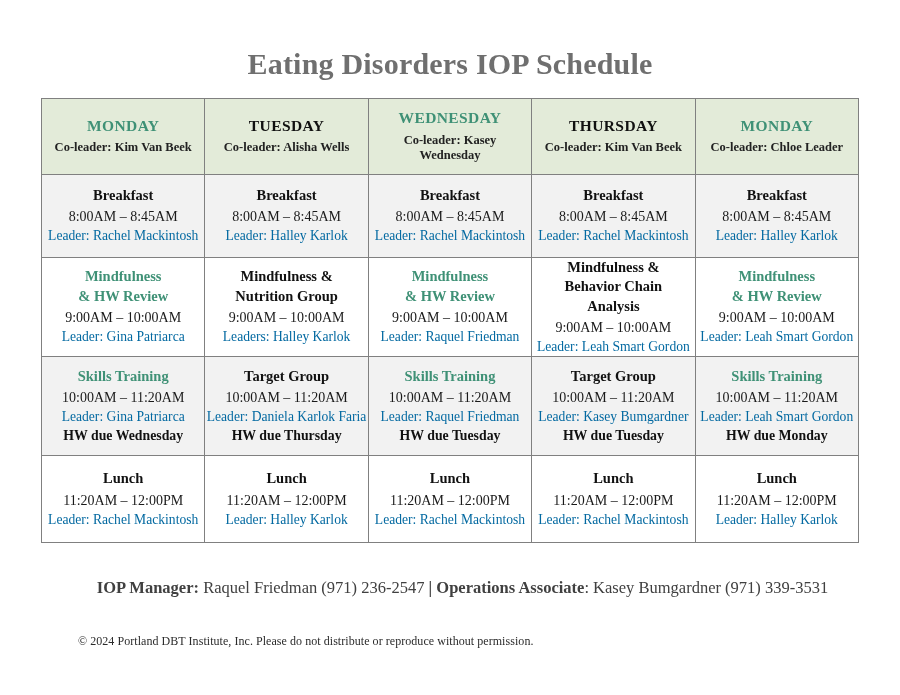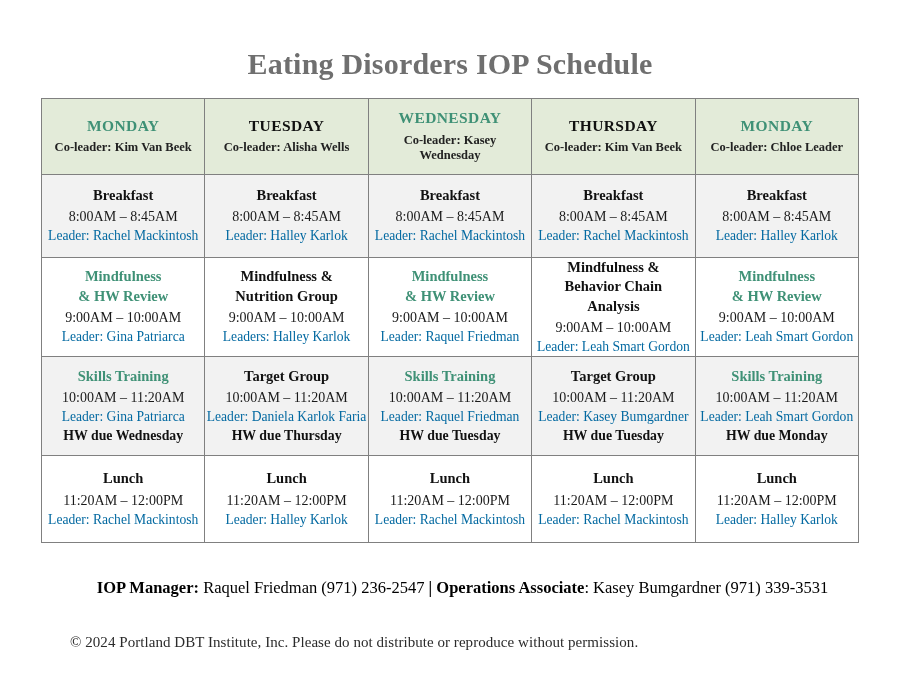--- a/index.html
+++ b/index.html
@@ -112,32 +112,32 @@
     color: #111111;
     line-height: 1.35;
     margin-top: 1px;
   }
 
   
   .contact {
     text-align: center;
     margin-top: 34px;
     font-size: 16.5px;
-    color: #000000;
+    color: #404040;
     line-height: 1.3;
     padding-left: 25px;
   }
   .contact b { font-weight: bold; }
 
   
   .copyright {
     position: absolute;
-    left: 70px;
+    left: 78px;
     top: 634px;
-    font-size: 15px;
+    font-size: 12px;
     color: #2b2b2b;
     font-family: "Liberation Serif", "DejaVu Serif", serif;
     letter-spacing: 0.05px;
   }
 </style>
 </head>
 <body>
 
 <div class="page">
 

